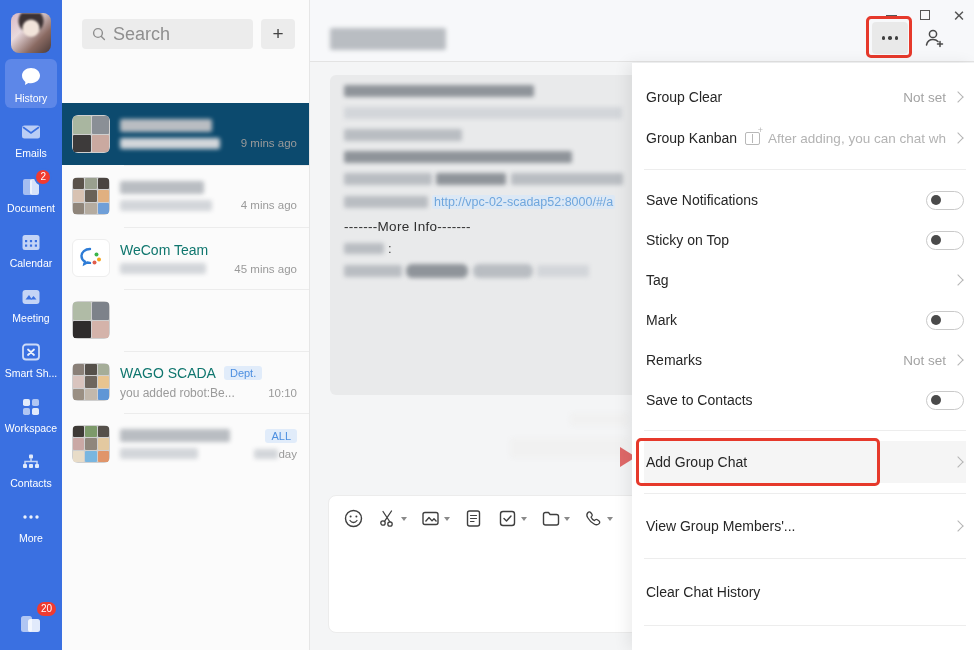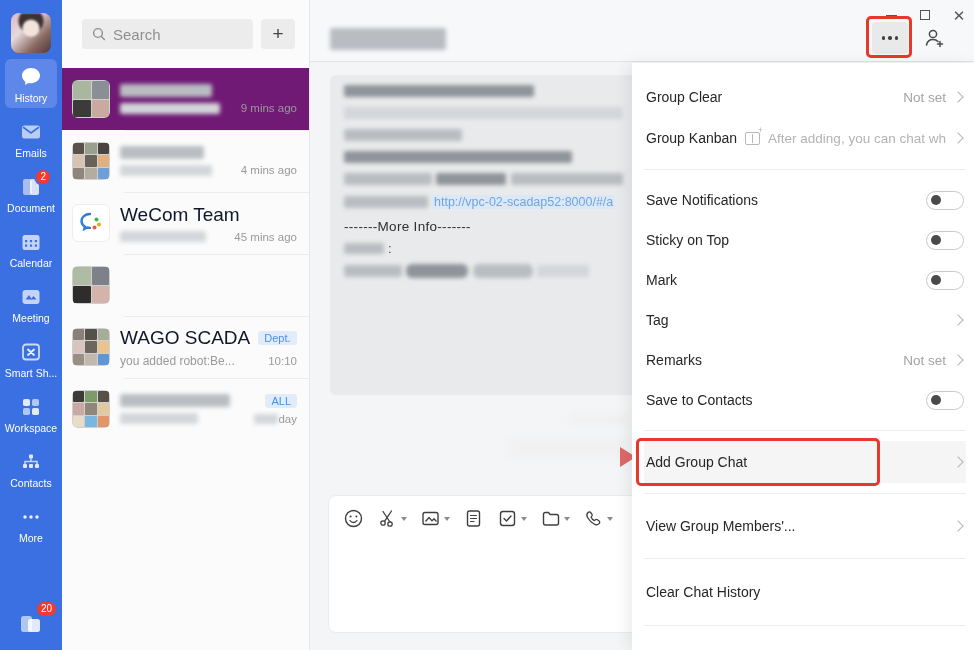--- a/index.html
+++ b/index.html
@@ -30,40 +30,40 @@
   .sb-bottom { position:absolute; bottom:12px; left:0; width:62px; display:flex; justify-content:center; }
   .sb-bottom .sb-ic { width:30px; height:30px; }
   .badge.b20 { top:-8px; right:-12px; }
 
   
   .chatlist { width:248px; flex:0 0 248px; background:#fbfbfb; border-right:1px solid #e6e6e6;
     display:flex; flex-direction:column; }
   .cl-head { height:68px; display:flex; align-items:center; padding:0 14px 0 20px; gap:8px; }
   .search { flex:1; height:30px; background:#ececec; border-radius:4px; display:flex;
     align-items:center; padding:0 10px; gap:7px; color:#8a8a8a; }
-  .search .ph { font-size:15px; color:#8f8f8f; }
+  .search .ph { font-size:18px; color:#8f8f8f; }
   .plus-btn { width:34px; height:30px; background:#ececec; border-radius:4px;
     display:flex; align-items:center; justify-content:center; font-size:19px; color:#444;
     font-weight:300; cursor:pointer; }
   .cl-row { height:62px; display:flex; align-items:center; padding:0 12px 0 10px; gap:10px;
     position:relative; cursor:pointer; }
-  .cl-row.sel { background:#701a75; }
+  .cl-row.sel { background:#0c4a6e;margin-top:35px; }
   .cl-row + .cl-row::before { content:""; position:absolute; top:0; left:62px; right:0;
     height:1px; background:#ececec; }
   .av { width:38px; height:38px; border-radius:6px; overflow:hidden; flex:0 0 38px;
     background:#cfcfcf; position:relative; }
   .av .grid { position:absolute; inset:1px; display:grid; gap:1px; filter:blur(.6px); }
   .g4 { grid-template-columns:1fr 1fr; grid-template-rows:1fr 1fr; }
   .g9 { grid-template-columns:1fr 1fr 1fr; grid-template-rows:1fr 1fr 1fr; }
   .av .c { border-radius:1px; }
   .av.white { background:#fff; border:1px solid #eee; display:flex; align-items:center; justify-content:center; }
   .av.orange { background:#f5a31d; display:flex; align-items:center; justify-content:center; }
   .cl-main { flex:1; min-width:0; display:flex; flex-direction:column; gap:5px; }
   .cl-line { display:flex; align-items:center; justify-content:space-between; gap:6px; }
-  .cl-name { font-size:19px; color:#0f172a; white-space:nowrap; }
+  .cl-name { font-size:14px; color:#0f766e; white-space:nowrap; }
   .cl-time { font-size:11.5px; color:#9a9a9a; white-space:nowrap; }
   .cl-prev { font-size:12px; color:#9a9a9a; white-space:nowrap; overflow:hidden; }
   .tag-blue { background:#e1ecfa; color:#4d8fe0; font-size:11px; border-radius:3px;
     padding:1px 6px; white-space:nowrap; }
 
   
   .blur { display:inline-block; border-radius:2px; background:#b9bdc2; filter:blur(2.2px);
     vertical-align:middle; }
   .blur.lt { background:#d3d6da; }
   .blur.dk { background:#8f949a; }
@@ -530,30 +530,30 @@
           </span>
       </div>
       <div class="m-row">
         <span class="m-label">Sticky on Top</span>
         <span class="m-spacer"></span>
         <span class="toggle">
             <span class="knob"></span>
           </span>
       </div>
       <div class="m-row">
+        <span class="m-label">Tag</span>
+        <span class="m-spacer"></span>
+        <span class="chev"></span>
+      </div>
+      <div class="m-row">
         <span class="m-label">Mark</span>
         <span class="m-spacer"></span>
         <span class="toggle">
             <span class="knob"></span>
           </span>
-      </div>
-      <div class="m-row">
-        <span class="m-label">Tag</span>
-        <span class="m-spacer"></span>
-        <span class="chev"></span>
       </div>
       <div class="m-row">
         <span class="m-label">Remarks</span>
         <span class="m-spacer"></span>
         <span class="m-value">Not set</span>
         <span class="chev"></span>
       </div>
       <div class="m-row">
         <span class="m-label">Save to Contacts</span>
         <span class="m-spacer"></span>

